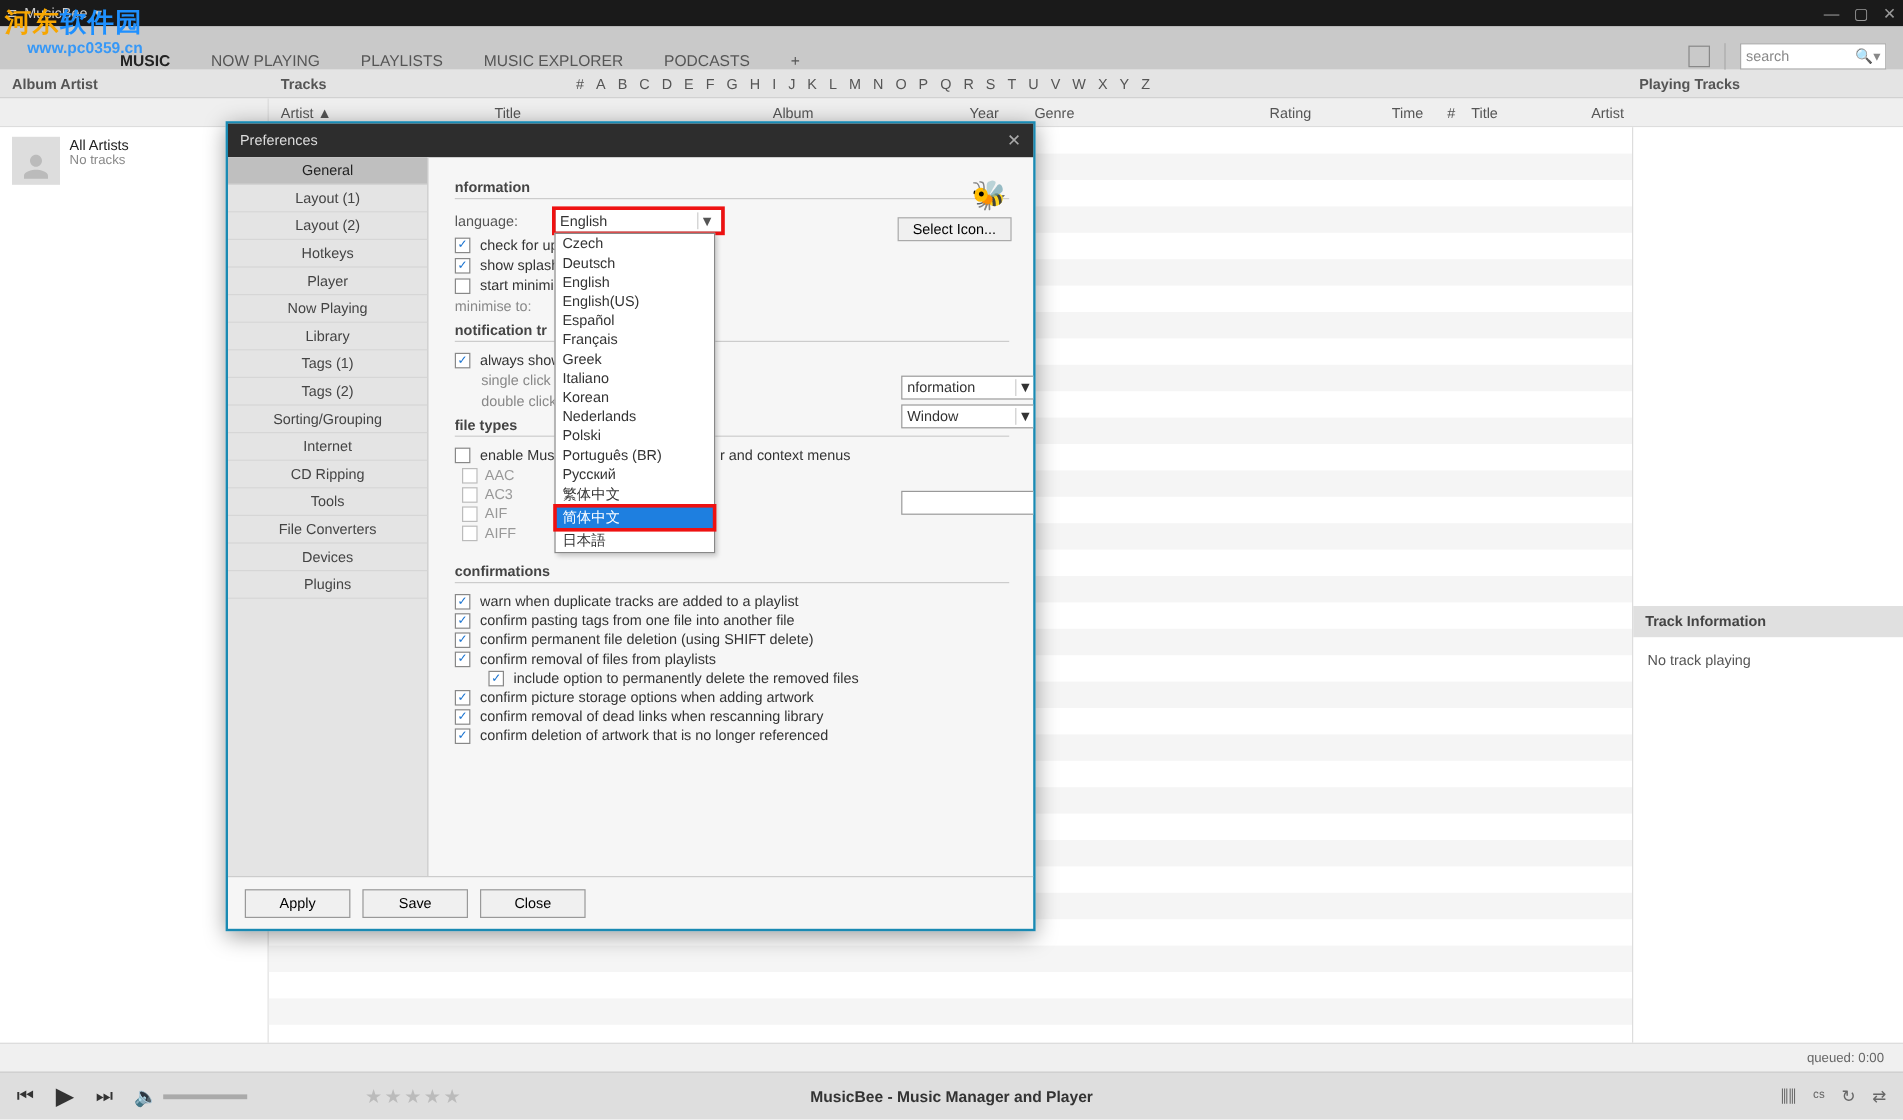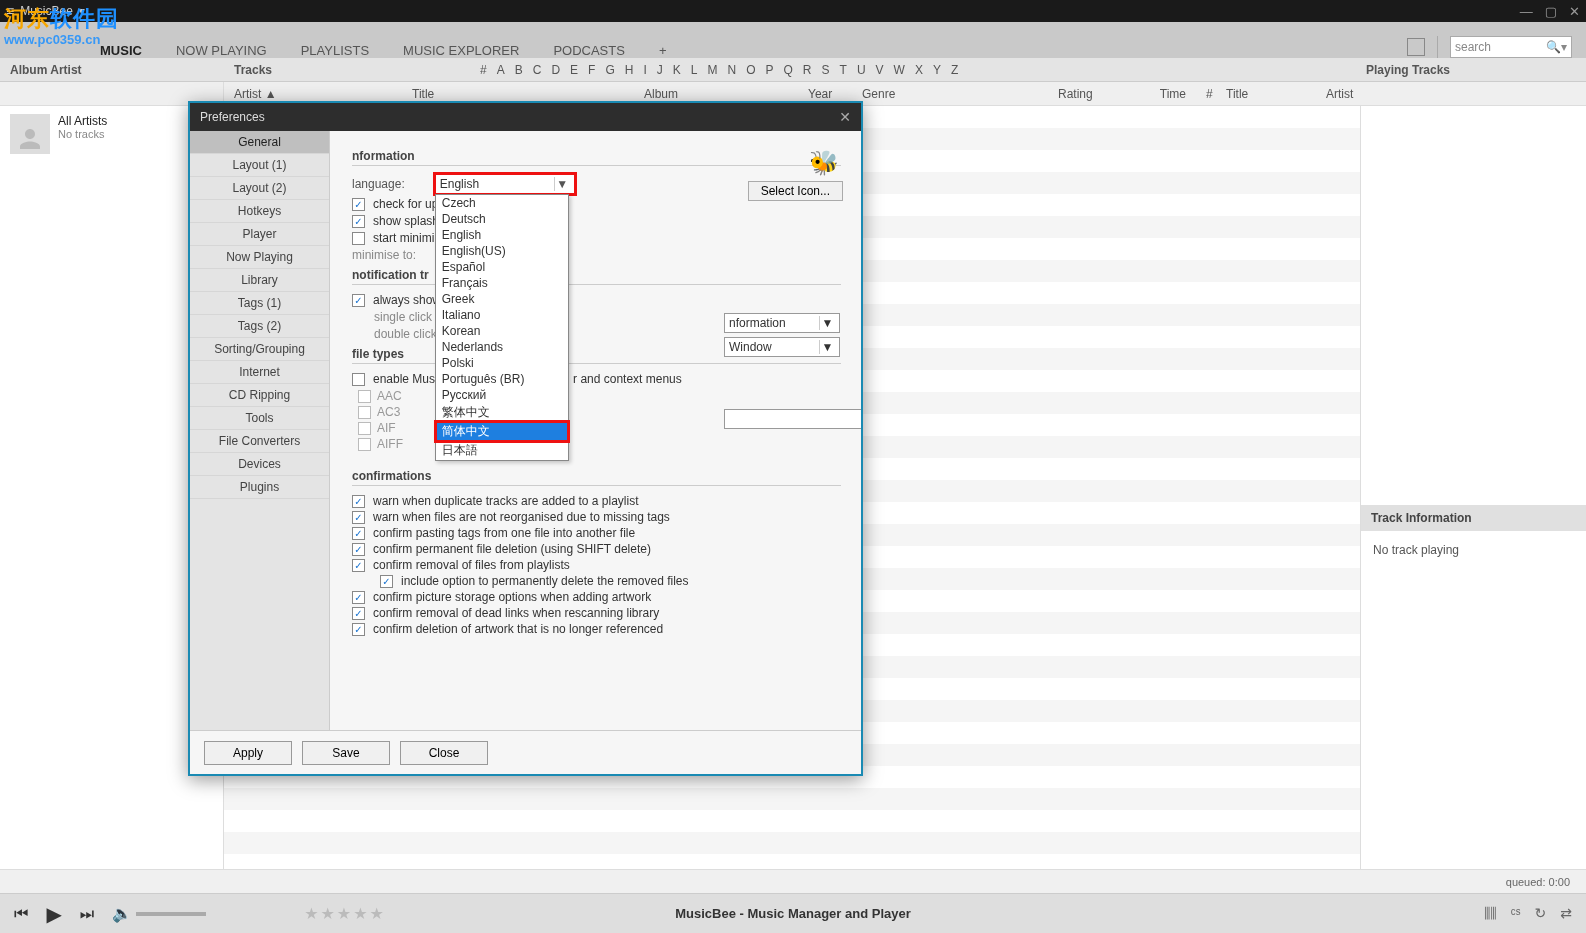--- a/index.html
+++ b/index.html
@@ -9,21 +9,21 @@
 .titlebar { height: 22px; background: #1a1a1a; color: #ccc; display: flex; align-items: center; padding: 0 6px; font-size: 12px; }
 .titlebar .title-left { display: flex; align-items: center; gap: 6px; }
 .titlebar .hamburger { font-size: 14px; }
 .titlebar .title-right { margin-left: auto; display: flex; gap: 12px; }
 .titlebar .win-btn { color: #999; font-size: 13px; cursor: pointer;}
 
 
 .watermark { position: absolute; top: 4px; left: 4px; z-index: 50; pointer-events:none; }
 .watermark .w1 { font-size: 22px; font-weight:bold; letter-spacing:1px;}
 .watermark .c1{color:#f7a600;} .watermark .c2{color:#1e90ff;}
-.watermark .w2 { color:#1e90ff; font-size:13px; font-weight:bold; opacity:.85; margin-top:-2px;}
+.watermark .w2 { color:#1e90ff; font-size:13px; font-weight:bold; opacity:.85; margin-top:-2px;text-align:right;}
 
 
 .tabstrip { height: 36px; background: #c9c9c9; display: flex; align-items: flex-end; gap: 34px; padding: 0 14px; color:#555; font-size:13px;}
 .tabstrip .tab { cursor:pointer; }
 .tabstrip .right { margin-left:auto; display:flex; align-items:center; gap:12px;}
 .tabstrip .right .grid-icon{ width:18px; height:18px; border:1px solid #888; display:inline-block; position:relative;}
 .tabstrip .search-box { width:122px; height:22px; background:#fff; border:1px solid #aaa; display:flex; align-items:center; padding:0 4px; font-size:12px; color:#888;}
 .tabstrip .search-box .mag { margin-left:auto; }
 
 
@@ -69,21 +69,21 @@
 .playerbar .vol .bar{ width:70px; height:4px; background:#aaa;}
 .playerbar .stars{ color:#bbb; letter-spacing:2px; margin-left:80px;}
 .playerbar .now{ position:absolute; left:50%; transform:translateX(-50%); font-size:13px; color:#333; font-weight:bold;}
 .playerbar .right-icons{ margin-left:auto; display:flex; gap:14px; color:#666; font-size:14px;}
 
 
 .prefs { position:absolute; top:101px; left:188px; width:675px; height:675px; background:#f6f6f6; border:2px solid #1a8ab3; z-index:100; box-shadow:0 4px 18px rgba(0,0,0,.4);}
 .prefs-title { height:28px; background:#2d2d2d; color:#ddd; display:flex; align-items:center; padding:0 10px; font-size:12px;}
 .prefs-title .x { margin-left:auto; color:#aaa; font-size:14px; cursor:pointer;}
 .prefs-body { display:flex; height:calc(100% - 28px - 44px);}
-.prefs-nav { width:140px; background:#e4e4e4; border-right:1px solid #ccc;text-align:center; }
+.prefs-nav { width:167px; background:#e4e4e4; border-right:1px solid #ccc;text-align:center; }
 .prefs-nav .item{ height:23px; display:flex; align-items:center; justify-content:center; font-size:12px; color:#444; border-bottom:1px solid #d6d6d6; cursor:pointer;}
 .prefs-nav .item.active { background:#bfbfbf; color:#222;}
 .prefs-main { flex:1; padding:12px 20px 12px 22px; font-size:12px; color:#333; overflow:hidden; position:relative;}
 .section-head { font-weight:bold; color:#444; border-bottom:1px solid #ccc; padding-bottom:2px; margin:6px 0 8px 0;}
 .row-line { display:flex; align-items:center; gap:8px; margin:3px 0; }
 .row-line label{ color:#555;}
 .chk { width:13px; height:13px; border:1px solid #888; display:inline-flex; align-items:center; justify-content:center; font-size:10px; color:#1a73d0; background:#fff;}
 .chk.on::after{content:"✓";}
 .select-box { width:140px; height:20px; border:1px solid #999; background:#fff; display:flex; align-items:center; padding:0 4px; font-size:12px; position:relative;}
 .select-box .arrow{ margin-left:auto; width:16px; text-align:center; color:#555; border-left:1px solid #ccc;}
@@ -401,24 +401,20 @@
         </div>
 
       <div class="section-head" style="margin-top:18px">confirmations</div>
       <div class="confirm-block" id="confirm-block">
           <div class="row-line">
             <span class="chk on"></span>
             <span>warn when duplicate tracks are added to a playlist</span>
           </div>
           <div class="row-line">
             <span class="chk on"></span>
-            <span>warn when files are not reorganised due to missing tags</span>
-          </div>
-          <div class="row-line">
-            <span class="chk on"></span>
             <span>confirm pasting tags from one file into another file</span>
           </div>
           <div class="row-line">
             <span class="chk on"></span>
             <span>confirm permanent file deletion (using SHIFT delete)</span>
           </div>
           <div class="row-line">
             <span class="chk on"></span>
             <span>confirm removal of files from playlists</span>
           </div>

